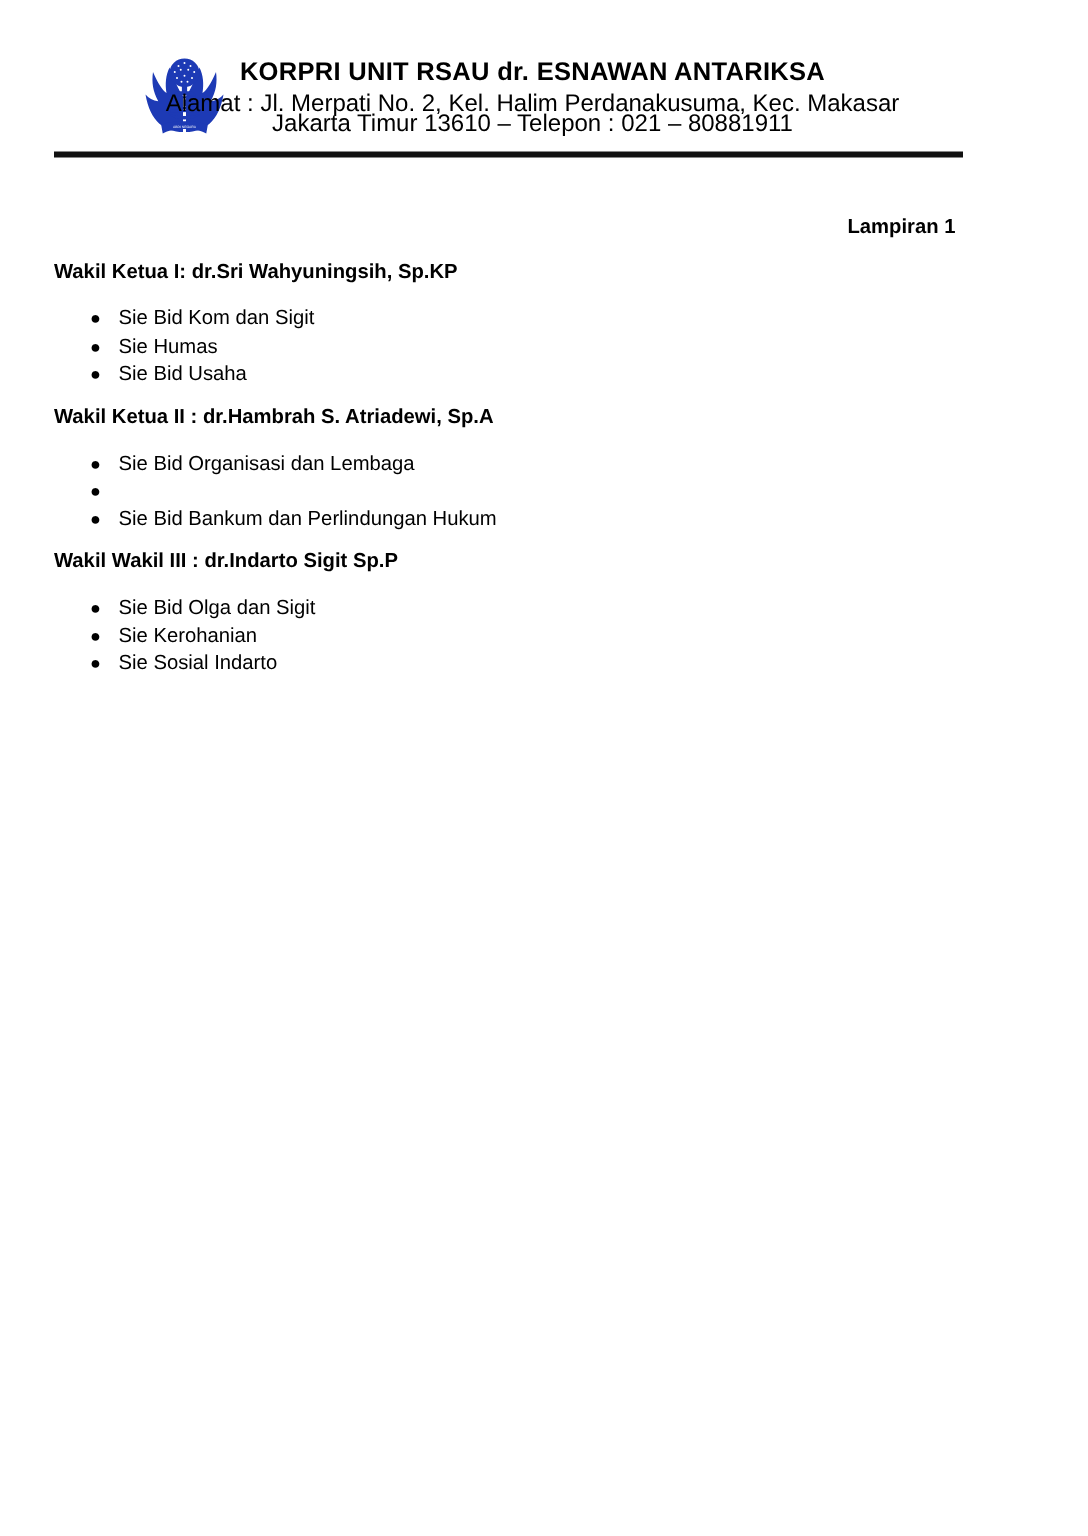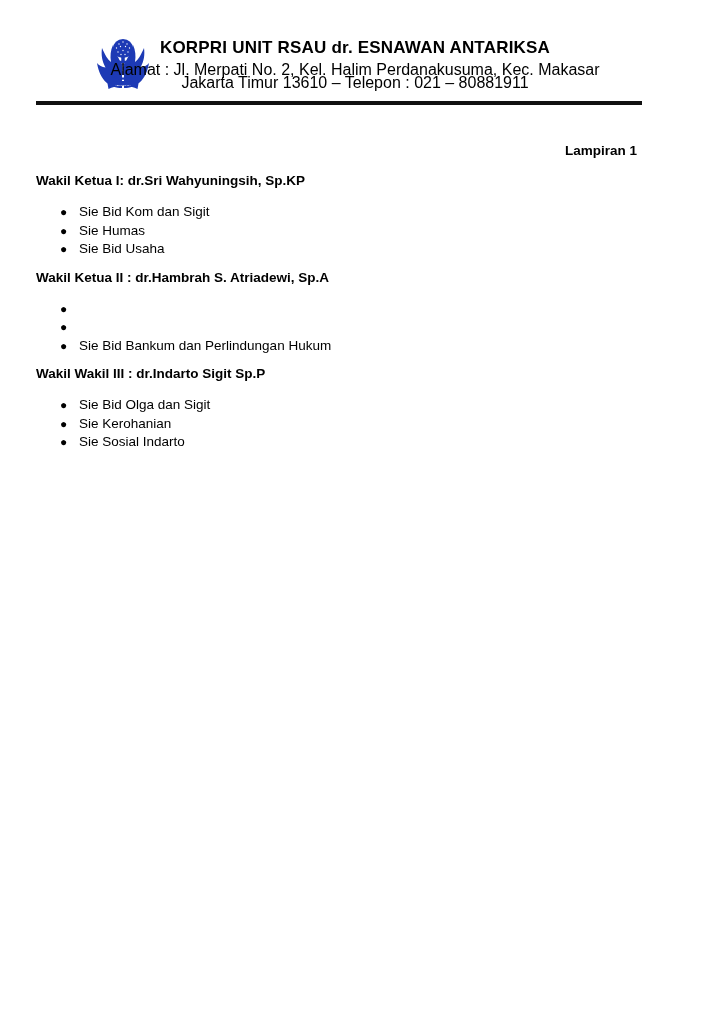--- a/index.html
+++ b/index.html
@@ -139,20 +139,21 @@
           <span>Sie Bid Usaha</span>
         </div>
       </div>
     </div>
 
     <div class="section">
       <div class="section-heading">Wakil Ketua II : dr.Hambrah S. Atriadewi, Sp.A</div>
       <div class="bullets">
         <div class="bullet-item">
           <span class="bullet-dot">●</span>
+          <span>Sie Bid Organisasi dan Lembaga</span>
         </div>
         <div class="bullet-item">
           <span class="bullet-dot">●</span>
         </div>
         <div class="bullet-item">
           <span class="bullet-dot">●</span>
           <span>Sie Bid Bankum dan Perlindungan Hukum</span>
         </div>
       </div>
     </div>

